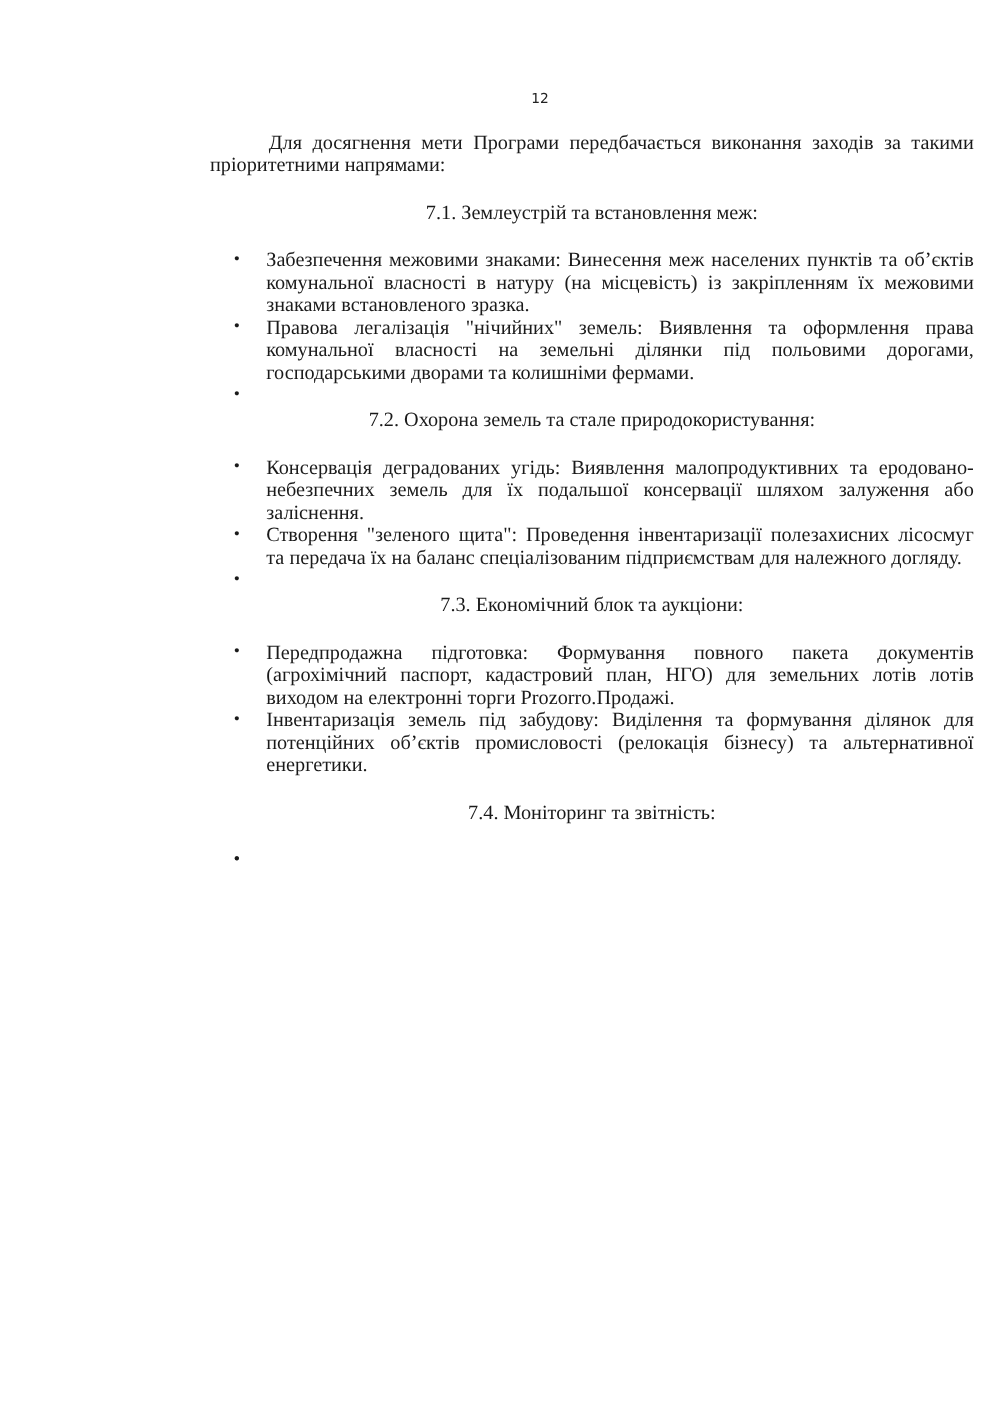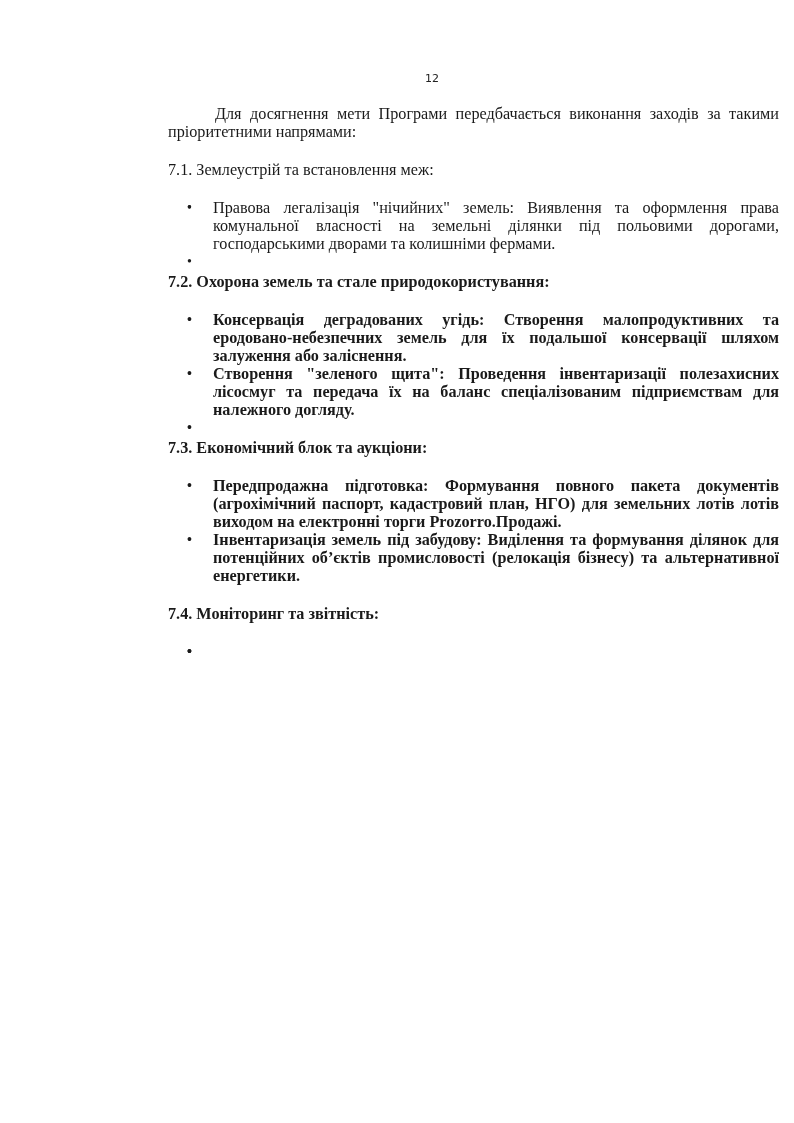--- a/index.html
+++ b/index.html
@@ -34,75 +34,76 @@
       line-height: 18px;
       margin-left: 46px;
     }
     .intro {
       margin: 0;
       text-indent: 47px;
       text-align: justify;
     }
     .section-heading {
       margin: 20px 0 0 0;
-      text-align: left;
+      text-align: center;
     }
     .bullet-list {
       list-style: none;
       margin: 20px 0 0 0;
       padding: 0;
     }
     .bullet-item {
       position: relative;
       padding-left: 45px;
       text-align: justify;
       margin: 0;
     }
     .bullet-mark {
       position: absolute;
       left: 19px;
       top: 0;
       font-size: 14px;
     }
     .section { margin: 0; }
-    .section + .section { margin-top: 20px; font-weight: bold; }
+    .section + .section { margin-top: 20px; }
     .sections { margin-top: 20px; }
   </style>
 </head>
 <body>
 
 <div class="page-number">12</div>
 
 <div class="content">
   <p class="intro">Для досягнення мети Програми передбачається виконання заходів за такими пріоритетними напрямами:</p>
 
   <div class="sections">
 
     <div class="section">
       <p class="section-heading">7.1. Землеустрій та встановлення меж:</p>
       <ul class="bullet-list">
         <li class="bullet-item">
           <span class="bullet-mark">•</span>
+          <span>Забезпечення межовими знаками: Винесення меж населених пунктів та об’єктів комунальної власності в натуру (на місцевість) із закріпленням їх межовими знаками встановленого зразка.</span>
         </li>
         <li class="bullet-item">
           <span class="bullet-mark">•</span>
           <span>Правова легалізація "нічийних" земель: Виявлення та оформлення права комунальної власності на земельні ділянки під польовими дорогами, господарськими дворами та колишніми фермами.</span>
         </li>
         <li class="bullet-item">
           <span class="bullet-mark">•</span>
         </li>
       </ul>
     </div>
 
     <div class="section">
       <p class="section-heading">7.2. Охорона земель та стале природокористування:</p>
       <ul class="bullet-list">
         <li class="bullet-item">
           <span class="bullet-mark">•</span>
-          <span>Консервація деградованих угідь: Створення малопродуктивних та еродовано-небезпечних земель для їх подальшої консервації шляхом залуження або заліснення.</span>
+          <span>Консервація деградованих угідь: Виявлення малопродуктивних та еродовано-небезпечних земель для їх подальшої консервації шляхом залуження або заліснення.</span>
         </li>
         <li class="bullet-item">
           <span class="bullet-mark">•</span>
           <span>Створення "зеленого щита": Проведення інвентаризації полезахисних лісосмуг та передача їх на баланс спеціалізованим підприємствам для належного догляду.</span>
         </li>
         <li class="bullet-item">
           <span class="bullet-mark">•</span>
         </li>
       </ul>
     </div>

